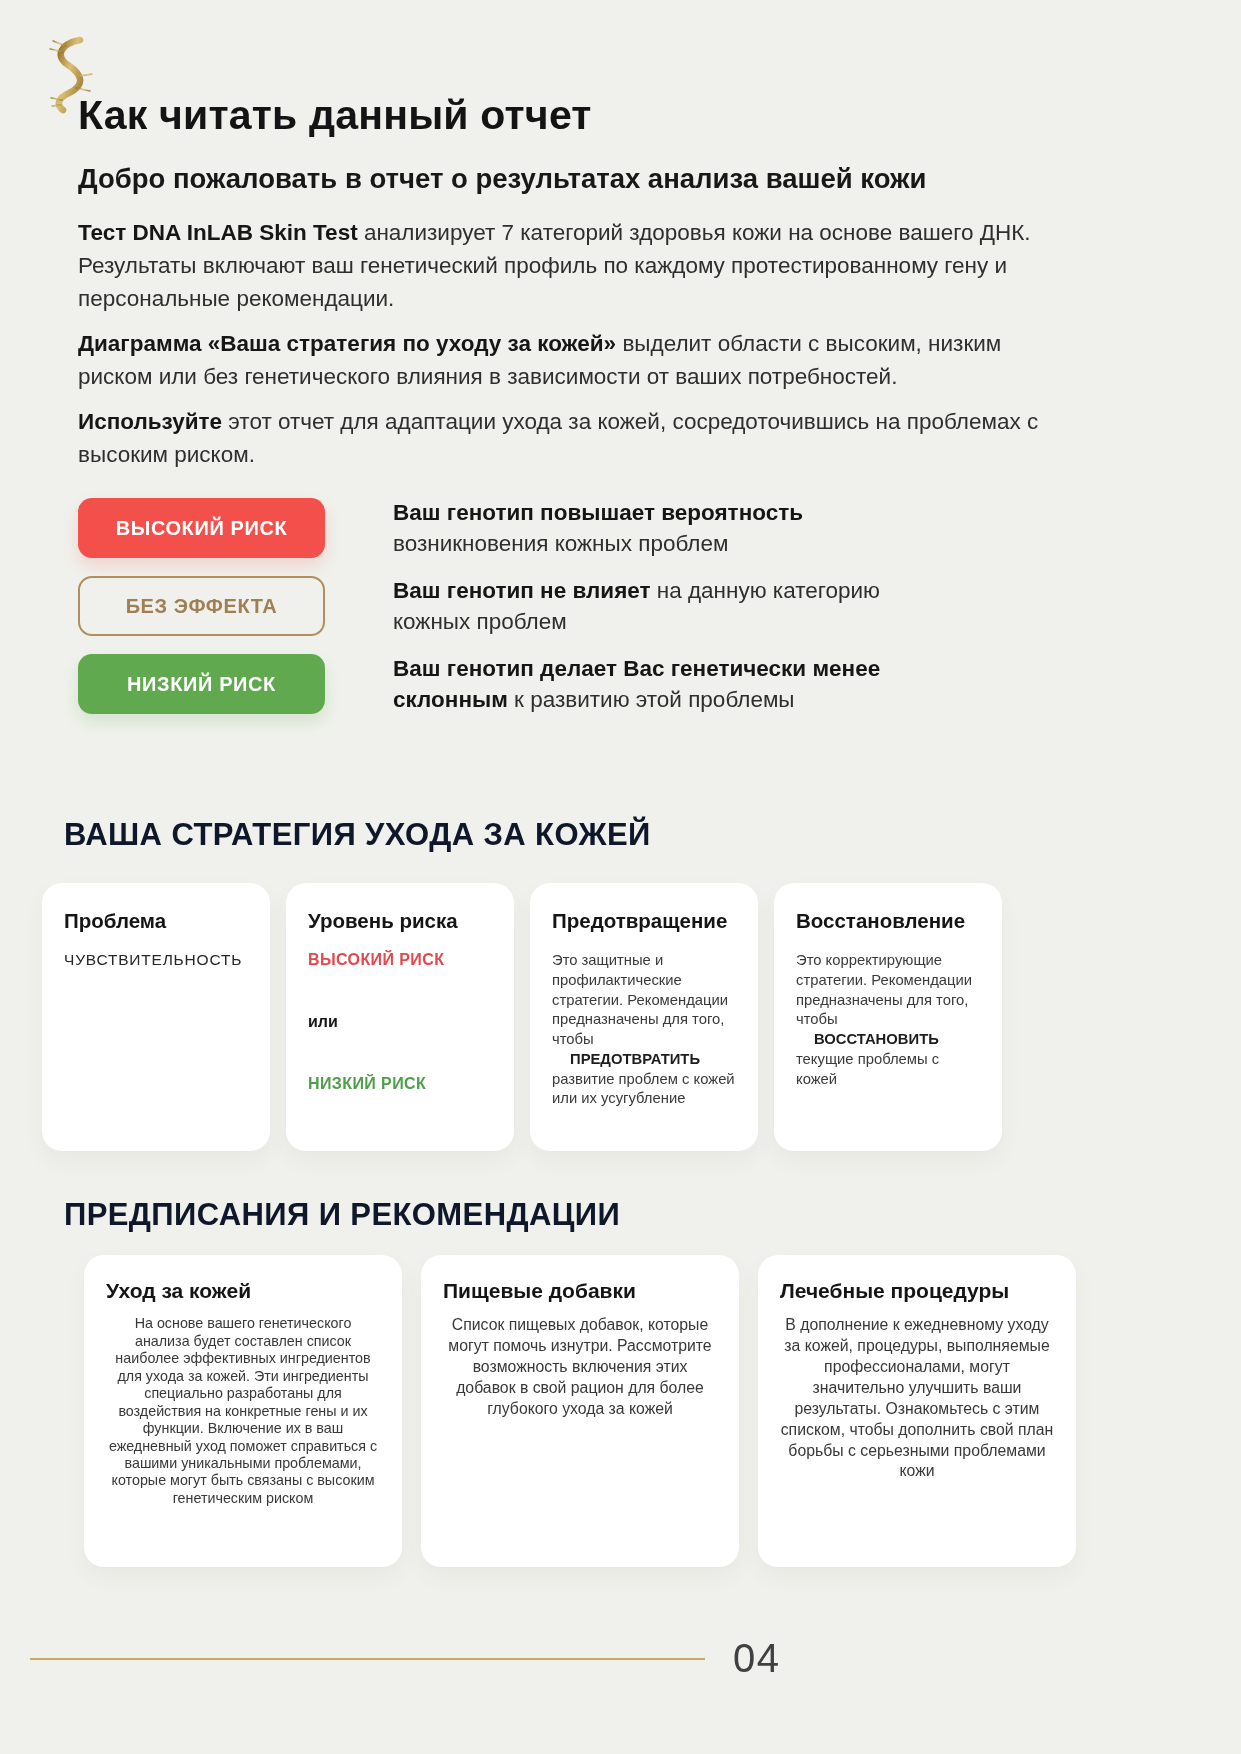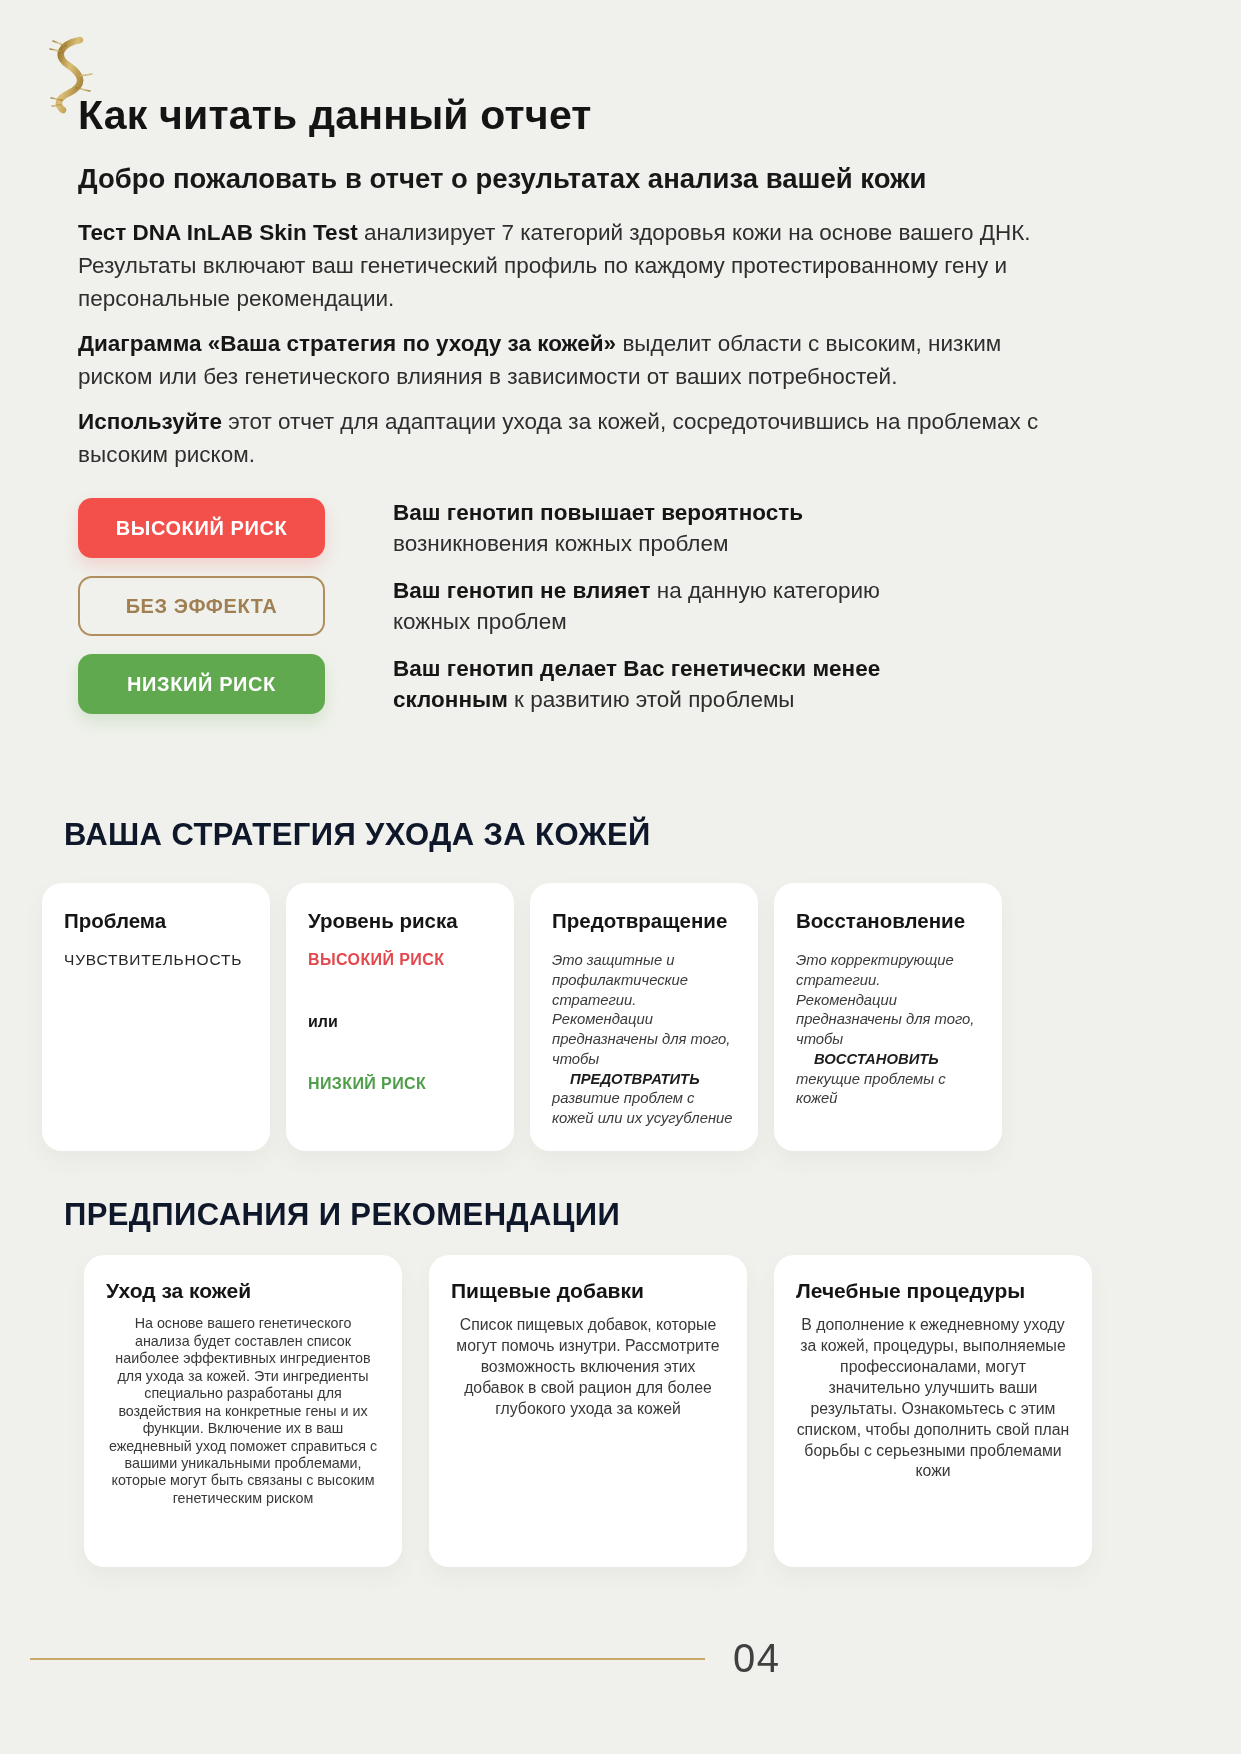--- a/index.html
+++ b/index.html
@@ -65,24 +65,24 @@
     box-shadow:0 10px 22px rgba(70,70,55,0.05);
     padding:26px 22px;
   }
   .strategy-row { gap:16px; }
   .strategy-card { width:228px; height:268px; }
   .card-title { font-size:20.5px; font-weight:700; color:#151515; margin-bottom:18px; }
   .problem-value { font-size:15.5px; letter-spacing:0.8px; color:#262626; }
   .risk-high { color:#e2484e; font-weight:700; font-size:16px; letter-spacing:0.4px; margin-bottom:44px; }
   .risk-or   { color:#161616; font-weight:700; font-size:16px; margin-bottom:44px; }
   .risk-low  { color:#4f9e49; font-weight:700; font-size:16px; letter-spacing:0.4px; }
-  .card-body { font-size:14.8px; line-height:1.33; color:#3a3a3a;font-style:italic; }
+  .card-body { font-size:14.8px; line-height:1.33; color:#3a3a3a; }
   .card-body b { font-weight:700; color:#1c1c1c;padding-left:18px; }
 
-  .rx-row { gap:27px;margin-left:6px; }
+  .rx-row { gap:19px;margin-left:6px; }
   .rx-card { width:318px; height:312px; padding:24px 22px; }
   .rx-card .card-title { font-size:21px; margin-bottom:12px; }
   .rx-body { font-size:15.8px; line-height:1.32; color:#383838;text-align:center; }
   .rx-body-sm { font-size:14.3px; line-height:1.22; }
 
   .footer {
     position:absolute; top:1636px; left:30px; right:0;
     display:flex; align-items:center;
   }
   .footer-line { width:675px; height:2px; background:#c7a866; }

